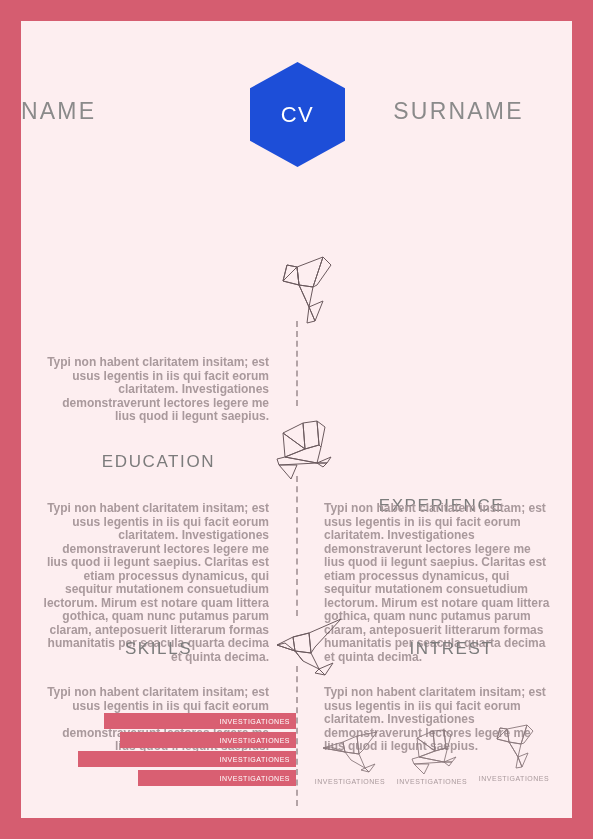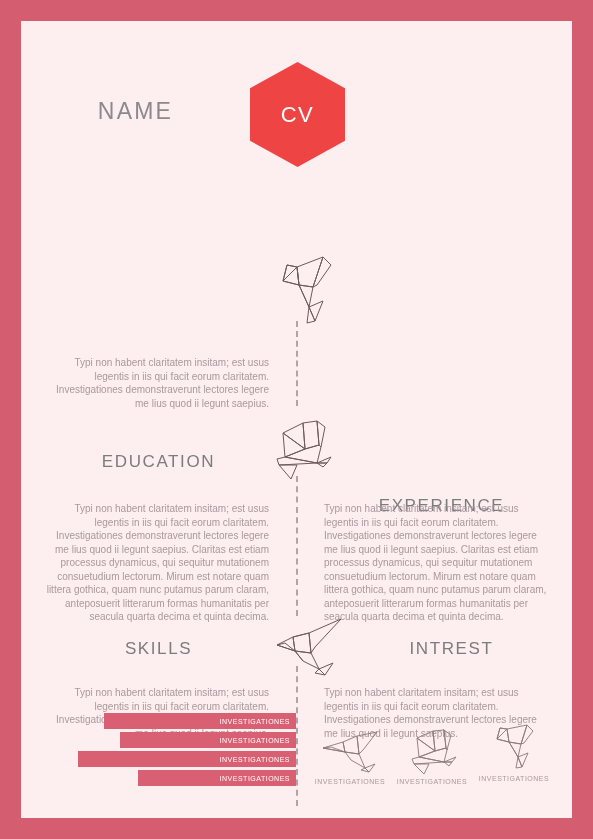--- a/index.html
+++ b/index.html
@@ -40,21 +40,20 @@
     top: 36px;
     font-size: 23px;
     letter-spacing: 2.2px;
     color: #8a8a8a;
     font-weight: 300;
     white-space: nowrap;
   }
   #name-left {
     left: 0;
     width: 229px;
-    text-align: center;
   }
   #name-right {
     left: 324px;
     width: 227px;
     text-align: center;
   }
   #hex {
     position: absolute;
     left: 229px;
     top: 0;
@@ -93,24 +92,24 @@
     font-size: 17px;
     letter-spacing: 1.6px;
     color: #7c7c7c;
     font-weight: 300;
     white-space: nowrap;
   }
 
   
   .body-text {
     position: absolute;
-    font-size: 10px;
+    font-size: 12px;
     line-height: 13.5px;
     color: #a9999c;
-    font-weight: 400;
+    font-weight: 700;
   }
   .align-right { text-align: right; }
   .align-left  { text-align: left;  }
 
   
   #skill-bars {
     position: absolute;
     left: 0;
     top: 692px;
     width: 275px;
@@ -167,23 +166,24 @@
   }
 </style>
 </head>
 <body>
 
 <div id="page" style="background: rgb(213, 93, 112);">
   <div id="sheet" style="background: rgb(253, 238, 240);">
 
     <div id="header">
       <div id="name-left" class="name-text">NAME</div>
-      <div id="hex" style="background: #ef4444;">
+      <div id="hex" style="background: #1d4ed8;">
         <div id="hex-label">CV</div>
       </div>
+      <div id="name-right" class="name-text">SURNAME</div>
     </div>
 
     <div id="divider-1" class="divider"></div>
     <div id="divider-2" class="divider"></div>
     <div id="divider-3" class="divider"></div>
 
     <svg class="center-bird" style="left:244px; top:222px;" width="72" height="82" viewBox="0 0 72 82">
       <g class="origami-line">
         <path d="M18 38 L32 24 L22 22 Z"></path>
         <path d="M32 24 L22 22 L18 38 L34 42 Z"></path>

